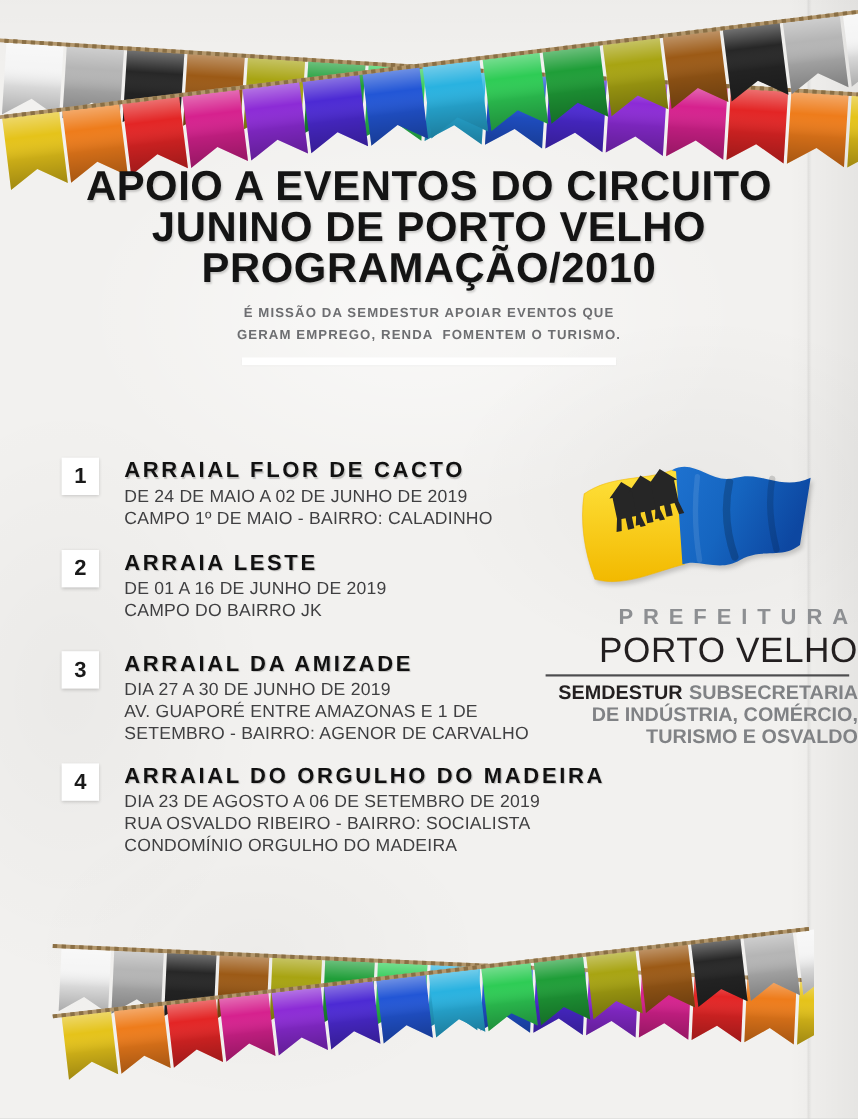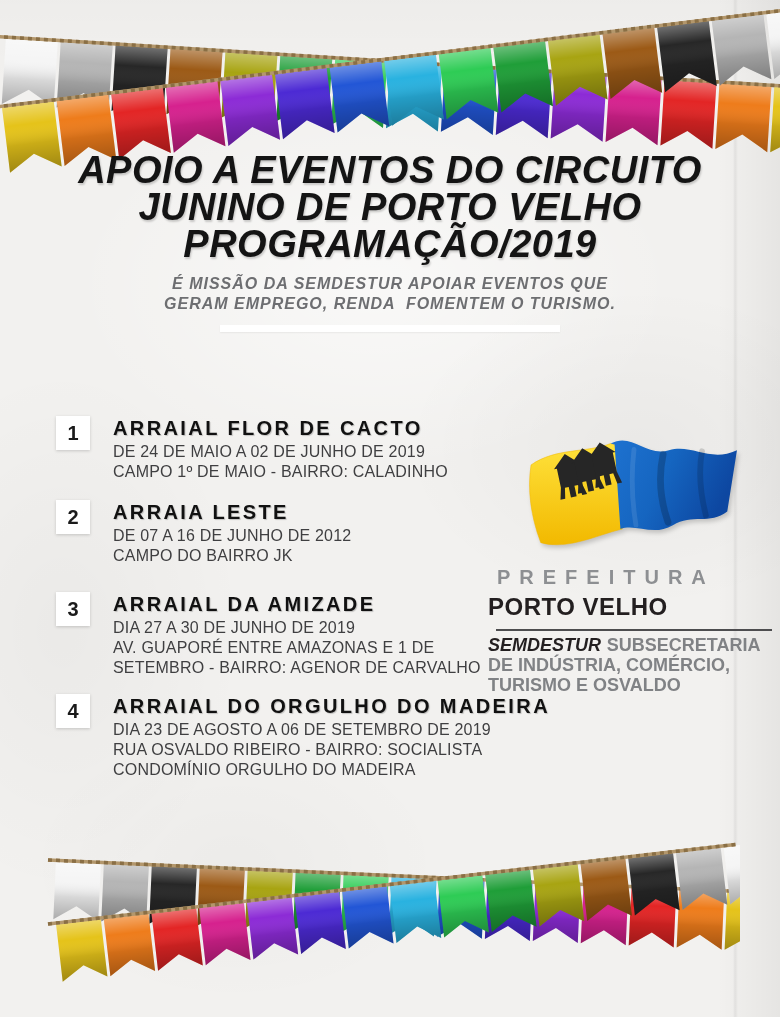--- a/index.html
+++ b/index.html
@@ -23,30 +23,29 @@
   }
 
   svg.bunting{ position:absolute; pointer-events:none; }
   #bunting-top{ top:0; left:0; }
   #bunting-bottom{ top:826px; left:40px; }
 
   
   .title-block{
     position:absolute; top:152px; left:0; width:780px;
     text-align:center;
-    font-style:italic;
   }
   .title-line{
     font-size:38px; line-height:37px; font-weight:800;
     color:#141414; letter-spacing:0.5px;
     text-shadow:1px 2px 2px rgba(0,0,0,0.18);
   }
   .subtitle{ margin-top:11px; }
   .subtitle-line{
-    font-size:16px; line-height:20px; font-weight:700;
+    font-size:12px; line-height:20px; font-weight:700;
     color:#6d6e71; letter-spacing:1px; white-space:pre;
   }
   .subtitle-divider{
     width:340px; height:7px; background:#ffffff;
     margin:11px auto 0 auto;
     box-shadow:0 1px 2px rgba(0,0,0,0.06);
   }
 
   
   .events{ position:absolute; left:48px; top:416px; width:445px; }
@@ -67,35 +66,35 @@
     text-shadow:1px 1px 1px rgba(0,0,0,0.2);
     white-space:nowrap;
   }
   .event-details{ margin-top:2px; }
   .event-detail-line{
     font-size:16px; line-height:20px; font-weight:400;
     color:#3f3f41; letter-spacing:0.2px; white-space:nowrap;
   }
 
   
-  .logo{ position:absolute; left:488px; top:428px; width:292px; text-align:left; }
+  .logo{ position:absolute; left:488px; top:412px; width:292px; text-align:right; }
   .logo-flag{ width:244px; height:136px; margin:0 auto; display:block;
     filter:drop-shadow(2px 3px 2px rgba(0,0,0,0.18)); }
   .logo-prefeitura{
     margin-top:2px;
     font-size:20px; font-weight:700; color:#8d8f92;
     letter-spacing:9px; text-indent:9px; line-height:22px;
   }
   .logo-city{
-    font-size:24px; font-weight:700; color:#231f20;
+    font-size:32px; font-weight:400; color:#231f20;
     letter-spacing:0.5px; line-height:38px;
   }
   .logo-divider{ width:276px; height:2px; background:#4d4d4f; margin:3px auto 4px auto; }
   .logo-org-line{ font-size:18px; line-height:20px; font-weight:700; color:#808285; }
-  .logo-org-bold{ color:#231f20;font-style:italic; }
+  .logo-org-bold{ color:#231f20; }
   .logo-org-rest{ margin-left:0.32em; }
 </style>
 </head>
 <body>
 
 <div class="poster">
 
   <svg id="bunting-top" class="bunting" width="780" height="268" viewBox="0 0 780 268">
     <defs>
       <linearGradient id="shadeT" x1="0" y1="0" x2="0" y2="1">
@@ -171,21 +170,21 @@
         <polygon points="0,0 52,0 52,66 26,50 0,66" fill="#f5f5f5" transform="translate(784,1)"></polygon>
         <polygon points="0,0 52,0 52,66 26,50 0,66" fill="url(#shadeT)" transform="translate(784,1)"></polygon>
         <line x1="0" y1="0" x2="810" y2="0" stroke="#b3976c" stroke-width="3.5"></line>
         <line x1="0" y1="0" x2="810" y2="0" stroke="#8a6f45" stroke-width="3.5" stroke-dasharray="4 4"></line>
       </g>
     </svg>
 
   <div class="title-block">
     <div class="title-line">APOIO A EVENTOS DO CIRCUITO</div>
     <div class="title-line">JUNINO DE PORTO VELHO</div>
-    <div class="title-line">PROGRAMAÇÃO/2019</div>
+    <div class="title-line">PROGRAMAÇÃO/2010</div>
     <div class="subtitle">
       <div class="subtitle-line">É MISSÃO DA SEMDESTUR APOIAR EVENTOS QUE</div>
       <div class="subtitle-line">GERAM EMPREGO, RENDA  FOMENTEM O TURISMO.</div>
     </div>
     <div class="subtitle-divider"></div>
   </div>
 
   <div class="events">
 
     <div class="event">
@@ -197,21 +196,21 @@
           <div class="event-detail-line">CAMPO 1º DE MAIO - BAIRRO: CALADINHO</div>
         </div>
       </div>
     </div>
 
     <div class="event">
       <div class="event-badge">2</div>
       <div class="event-body">
         <div class="event-name">ARRAIA LESTE</div>
         <div class="event-details">
-          <div class="event-detail-line">DE 07 A 16 DE JUNHO DE 2012</div>
+          <div class="event-detail-line">DE 01 A 16 DE JUNHO DE 2019</div>
           <div class="event-detail-line">CAMPO DO BAIRRO JK</div>
         </div>
       </div>
     </div>
 
     <div class="event">
       <div class="event-badge">3</div>
       <div class="event-body">
         <div class="event-name">ARRAIAL DA AMIZADE</div>
         <div class="event-details">

